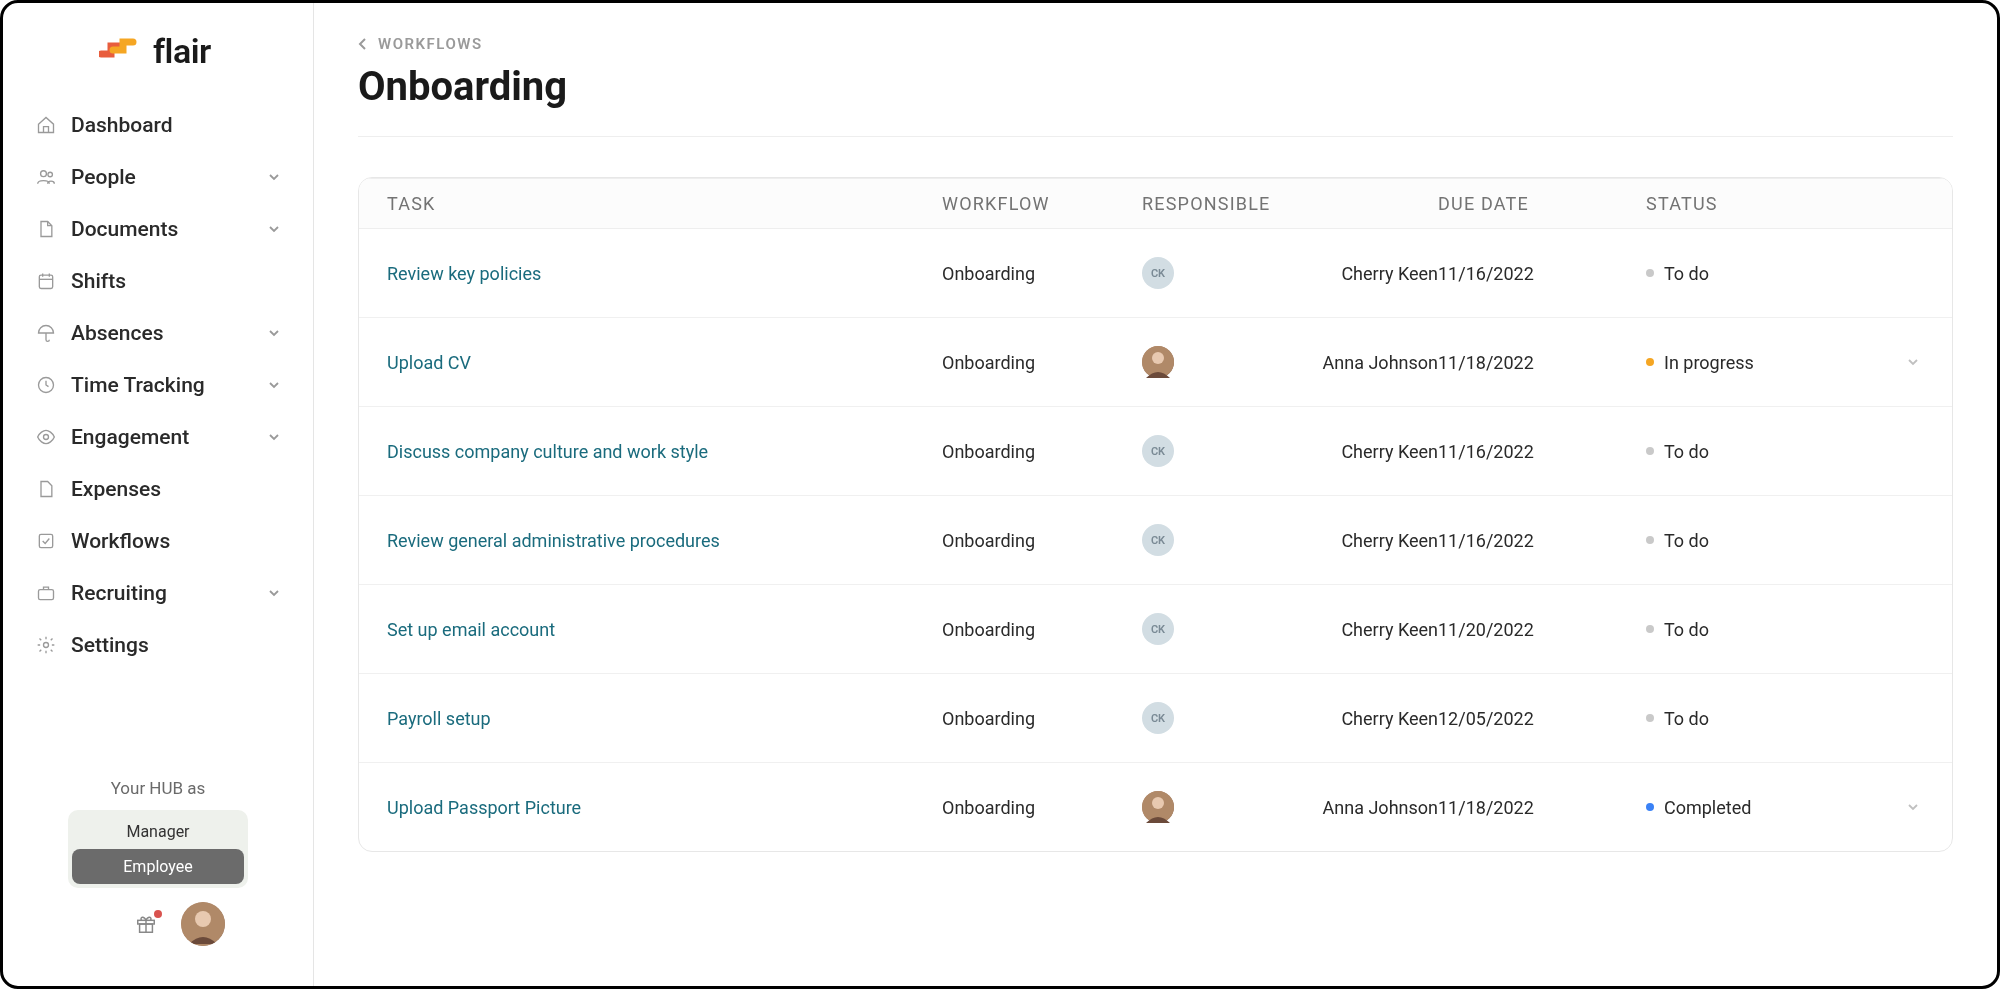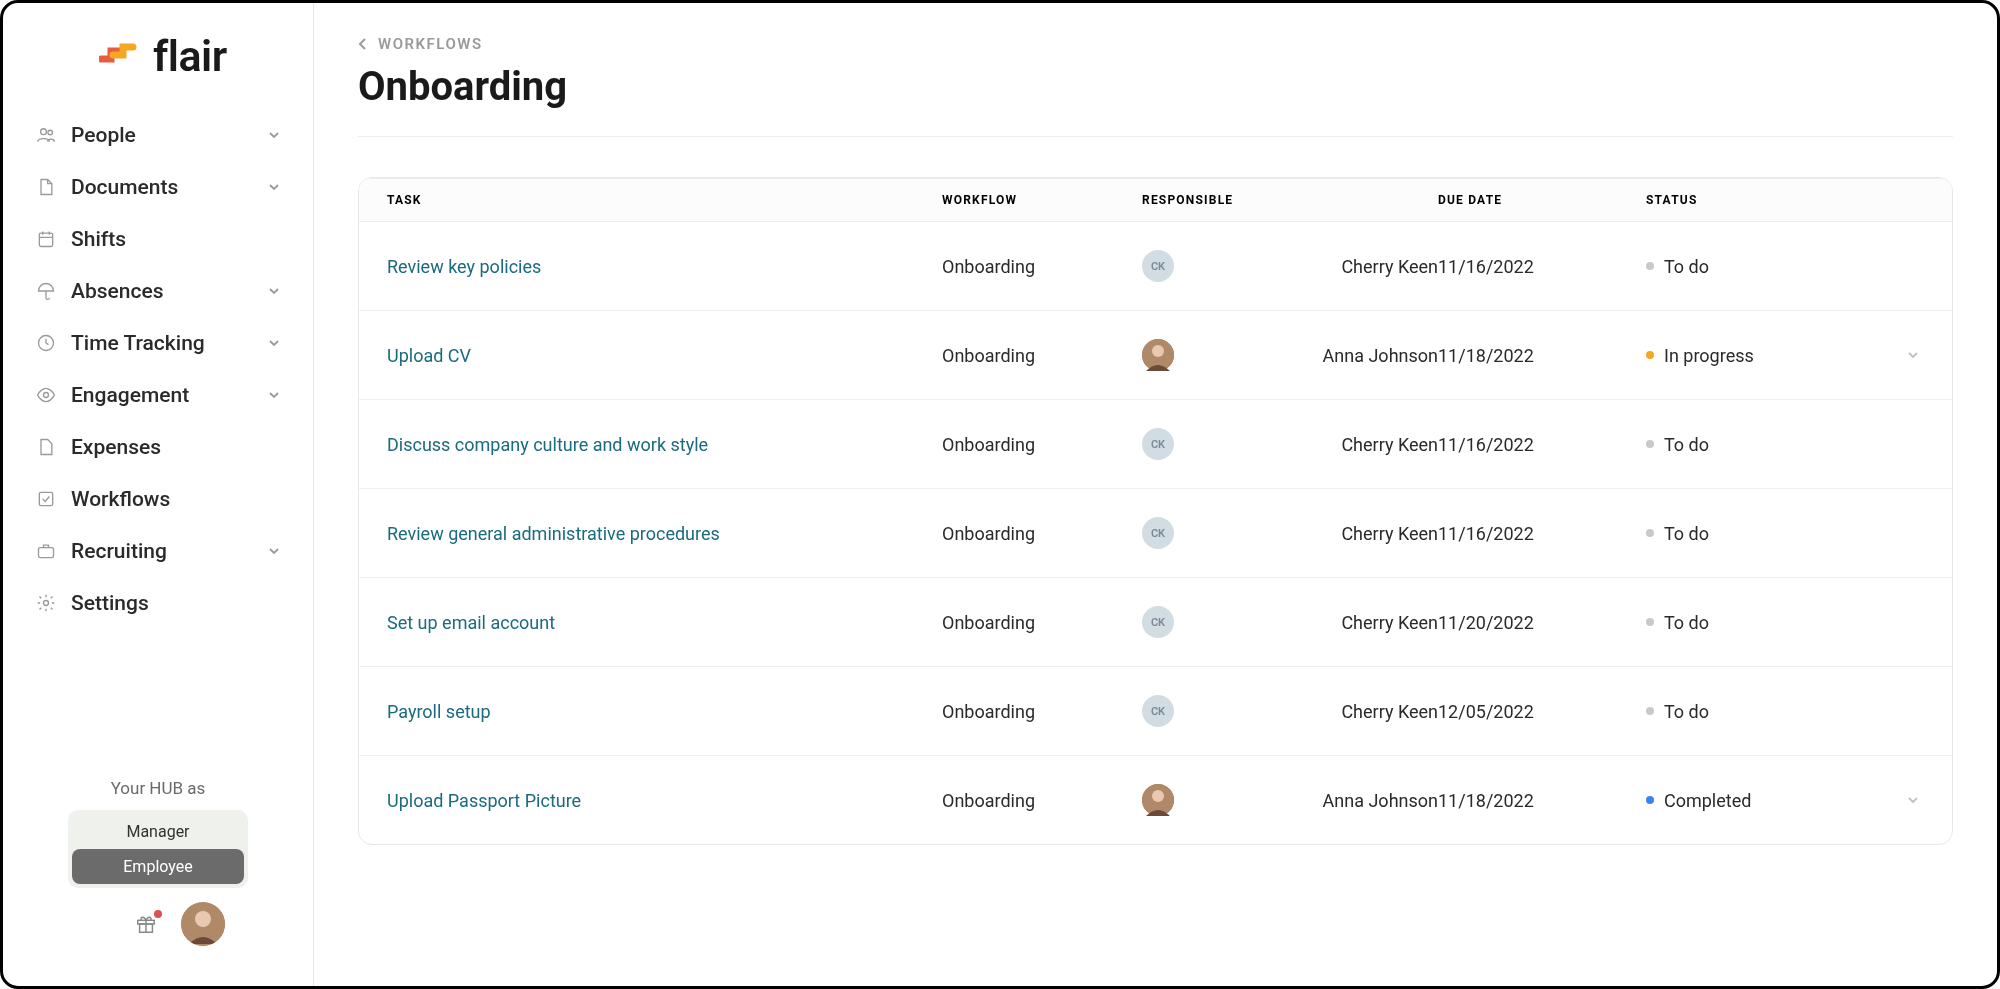--- a/index.html
+++ b/index.html
@@ -20,21 +20,21 @@
       width: 311px;
       border-right: 1px solid #e5e5e5;
       display: flex;
       flex-direction: column;
       padding: 28px 0 0 0;
       flex-shrink: 0;
     }
     .logo-wrap { padding: 0 0 28px 96px; }
     .logo { display: flex; align-items: center; gap: 10px; }
     .logo-mark { width: 44px; height: 26px; position: relative; }
-    .logo-text { font-size: 43px; font-weight: 600; color: #1a1a1a; letter-spacing: -0.5px; }
+    .logo-text { font-size: 34px; font-weight: 600; color: #1a1a1a; letter-spacing: -0.5px; }
     
     .nav { flex: 1; padding: 0 18px 0 18px; }
     .nav-item {
       display: flex;
       align-items: center;
       gap: 14px;
       padding: 14px 14px;
       font-size: 21px;
       font-weight: 500;
       color: #2a2a2a;
@@ -68,21 +68,21 @@
       display: flex; align-items: center; gap: 20px; padding: 9px 14px 9px 16px;
       border: 1px solid #d8d8d8; border-radius: 8px; font-size: 17px; color: #888; cursor: pointer; background: #fff;
     }
     .select .chev { color: #bbb; }
     .checkbox-round { width: 20px; height: 20px; border: 1.5px solid #ccc; border-radius: 50%; margin-left: 6px; cursor: pointer; }
     .my-tasks { font-size: 17px; color: #333; }
     .clear-filters { font-size: 17px; color: #1a6b7d; cursor: pointer; }
     
     .table { width: 100%; }
     .thead { display: flex; padding: 14px 28px; border-top: 1px solid #eee; border-bottom: 1px solid #eee; background: #fcfcfc; }
-    .th { font-size: 12px; font-weight: 700; letter-spacing: 1.2px; color: #000000; text-transform: uppercase; }
+    .th { font-size: 18px; font-weight: 400; letter-spacing: 1.2px; color: #737373; text-transform: uppercase; }
     .col-task { flex: 0 0 555px; }
     .col-wf { flex: 0 0 200px; }
     .col-resp { flex: 0 0 296px; }
     .col-due { flex: 0 0 208px; }
     .col-status { flex: 0 0 260px; }
     .col-act { flex: 0 0 40px; text-align: right; }
     
     .row { display: flex; align-items: center; padding: 28px 28px; border-bottom: 1px solid #f0f0f0; }
     .row:last-child { border-bottom: none; }
     .task-link { color: #1a6b7d; font-size: 18px; cursor: pointer; }
@@ -113,20 +113,29 @@
           <svg width="44" height="26" viewBox="0 0 44 26">
             <path d="M2 16 L12 16 L12 8 L22 8" fill="none" stroke="#e85d3d" stroke-width="7" stroke-linecap="round"></path>
             <path d="M14 12 L24 12 L24 4 L34 4" fill="none" stroke="#f5a623" stroke-width="7" stroke-linecap="round"></path>
           </svg>
         </span>
         <span class="logo-text">flair</span>
       </div>
     </div>
 
     <nav class="nav" id="nav">
+        <div class="nav-item">
+          <span class="icon">
+            <svg width="20" height="20" viewBox="0 0 24 24" fill="none" stroke="currentColor" stroke-width="1.6">
+              <path d="M3 11 L12 3 L21 11 V21 H3 Z"></path>
+              <path d="M9 21 V14 H15 V21"></path>
+            </svg>
+          </span>
+          <span class="label">Dashboard</span>
+        </div>
         <div class="nav-item">
           <span class="icon">
             <svg width="20" height="20" viewBox="0 0 24 24" fill="none" stroke="currentColor" stroke-width="1.6">
               <circle cx="9" cy="8" r="3.5"></circle>
               <circle cx="17" cy="9" r="2.7"></circle>
               <path d="M2 20 C2 15 16 15 16 20"></path>
               <path d="M14 20 C14 16 22 16 22 20"></path>
             </svg>
           </span>
           <span class="label">People</span>

